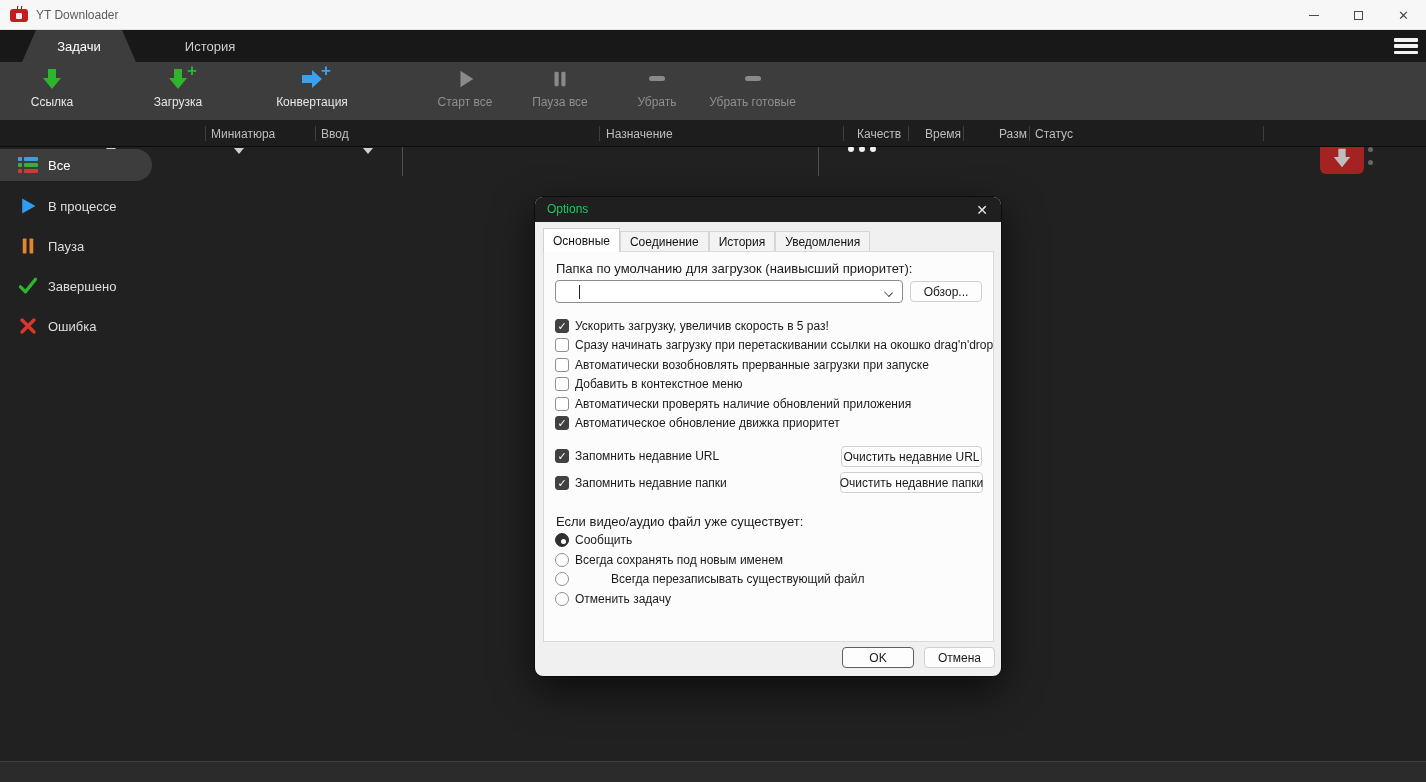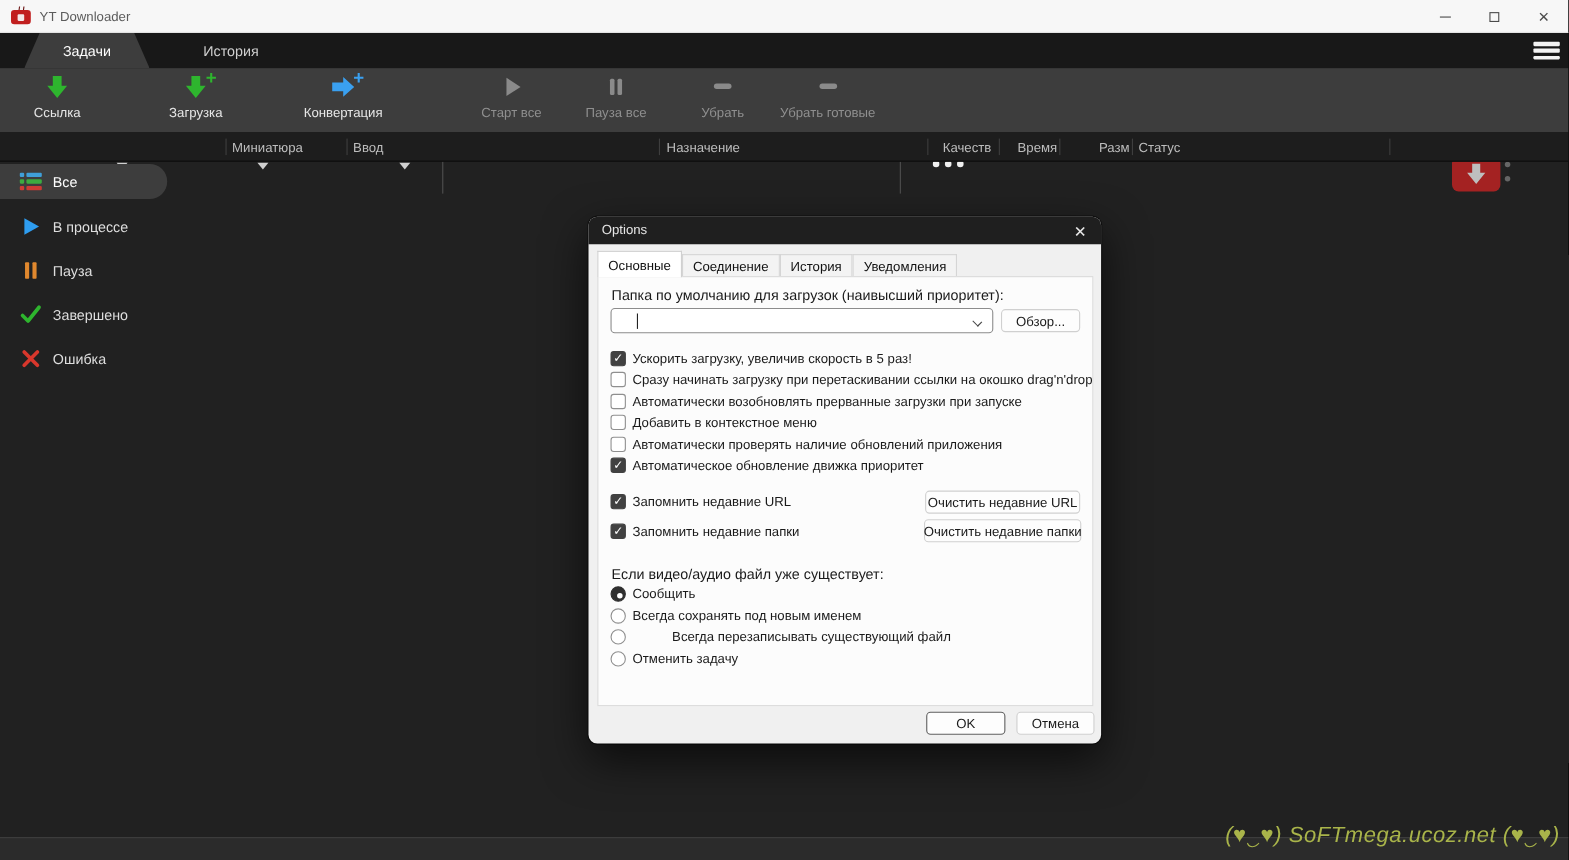--- a/index.html
+++ b/index.html
@@ -83,21 +83,21 @@
     position:absolute; right:8px; top:744px; font-size:20px; font-style:italic;
     color:#a9b44a; letter-spacing:0.5px; white-space:nowrap;
   }
 
   
   .dialog {
     position:absolute; left:535px; top:197px; width:466px; height:479px;
     background:#f0f0f0; border-radius:8px; box-shadow:0 14px 40px rgba(0,0,0,0.65), 0 0 0 1px #111;
   }
   .dlg-titlebar { position:absolute; left:0; top:0; width:100%; height:25px; background:#1f1f1f; border-radius:8px 8px 0 0; }
-  .dlg-title { position:absolute; left:12px; top:5px; font-size:12px; color:#e5e5e5; }
+  .dlg-title { position:absolute; left:12px; top:5px; font-size:12px; color:#22c55e; }
   .dlg-close { position:absolute; right:8px; top:2px; width:22px; height:21px; display:flex; align-items:center; justify-content:center; color:#e8e8e8; font-size:14px; }
 
   .dtabs { position:absolute; left:8px; top:31px; height:24px; display:flex; align-items:flex-end; }
   .dtab { font-size:12px; color:#111; border:1px solid #d5d5d5; border-bottom:none; padding:3px 9px 4px 9px; background:#f3f3f3; height:21px; }
   .dtab.active { background:#ffffff; height:24px; padding-top:5px; position:relative; z-index:2; border-color:#d0d0d0; }
 
   .dpage { position:absolute; left:8px; top:54px; width:451px; height:391px; background:#fcfcfc; border:1px solid #dadada; }
 
   .dlabel { position:absolute; font-size:13px; color:#1a1a1a; white-space:nowrap; }
 
@@ -322,21 +322,20 @@
     <span class="sicon">
       <svg width="18" height="18" viewBox="0 0 24 24">
           <line x1="4" y1="4" x2="20" y2="20" stroke="#d8372c" stroke-width="4.5" stroke-linecap="round"></line>
           <line x1="20" y1="4" x2="4" y2="20" stroke="#d8372c" stroke-width="4.5" stroke-linecap="round"></line>
         </svg>
     </span>
     <span class="slabel">Ошибка</span>
   </div>
 
   <div class="statusbar"></div>
-  <div class="watermark">(♥‿♥) SoFTmega.ucoz.net (♥‿♥)</div>
 
   <div class="dialog">
     <div class="dlg-titlebar">
       <span class="dlg-title">Options</span>
       <span class="dlg-close">✕</span>
     </div>
 
     <div class="dtabs">
       <div class="dtab active"><span>Основные</span></div>
       <div class="dtab"><span>Соединение</span></div>

